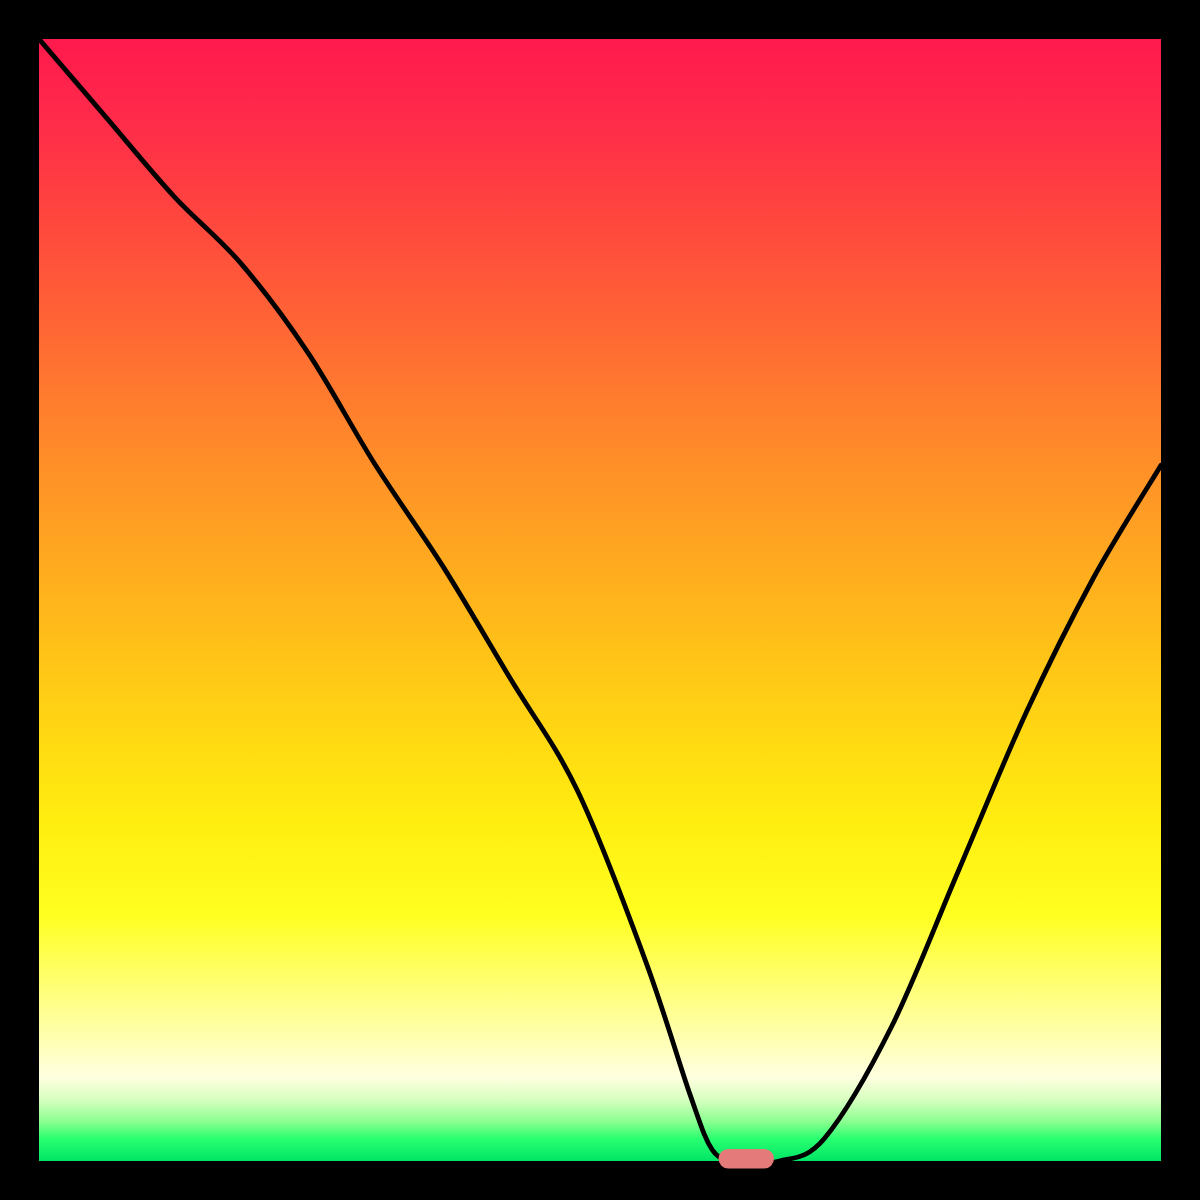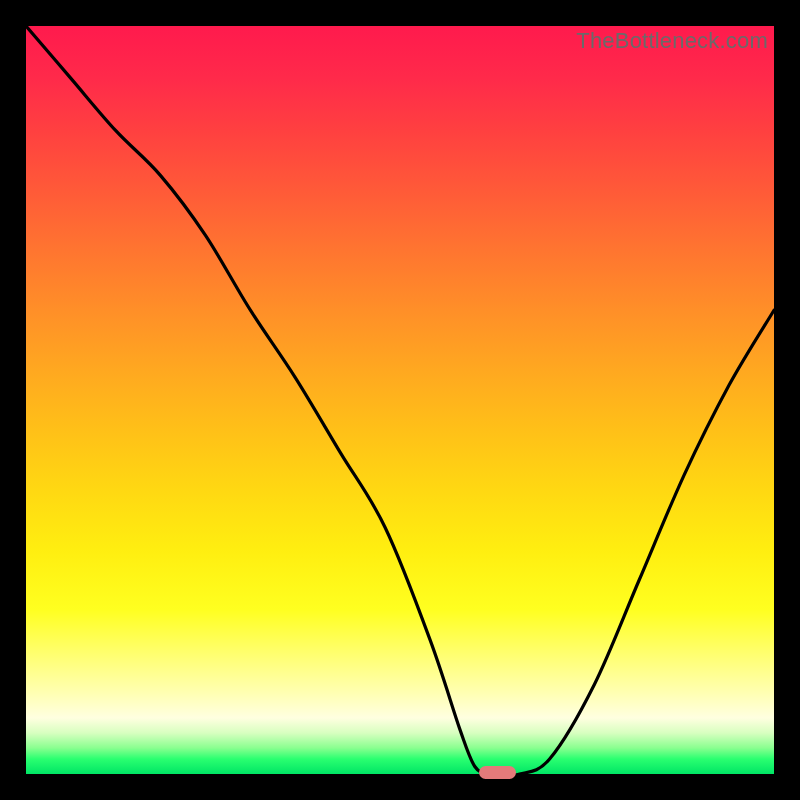--- a/index.html
+++ b/index.html
@@ -77,21 +77,20 @@
     width: 40px;
     height: 13px;
   }
 </style>
 </head>
 <body>
 
 <div class="frame">
   <div class="plot-area">
 
-    <div class="watermark">TheBottleneck.com</div>
 
     <svg class="curve" viewBox="0 0 748 748" preserveAspectRatio="none">
       <path id="curve-path" d="M 0.0 0.0 C 7.5 8.7, 29.9 34.9, 44.9 52.4 C 59.8 69.8, 74.8 88.5, 89.8 104.7 C 104.7 120.9, 119.7 132.1, 134.6 149.6 C 149.6 167.1, 164.6 187.0, 179.5 209.4 C 194.5 231.9, 209.4 260.6, 224.4 284.2 C 239.4 307.9, 254.3 327.9, 269.3 351.6 C 284.2 375.2, 299.2 401.4, 314.2 426.4 C 329.1 451.3, 344.1 470.0, 359.0 501.2 C 374.0 532.3, 391.5 579.7, 403.9 613.4 C 416.4 647.0, 426.4 681.9, 433.8 703.1 C 441.3 724.3, 443.8 733.0, 448.8 740.5 C 453.8 748.0, 458.8 746.8, 463.8 748.0 C 468.7 749.2, 473.7 748.0, 478.7 748.0 C 483.7 748.0, 486.2 750.5, 493.7 748.0 C 501.2 745.5, 511.1 748.0, 523.6 733.0 C 536.1 718.1, 553.5 688.2, 568.5 658.2 C 583.4 628.3, 598.4 588.4, 613.4 553.5 C 628.3 518.6, 643.3 481.2, 658.2 448.8 C 673.2 416.4, 688.2 386.5, 703.1 359.0 C 718.1 331.6, 740.5 296.7, 748.0 284.2"></path>
     </svg>
 
     <div class="marker" id="min-marker" style="width: 37.4px; left: 452.54px; top: 740px;"></div>
 
   </div>
 </div>
 

